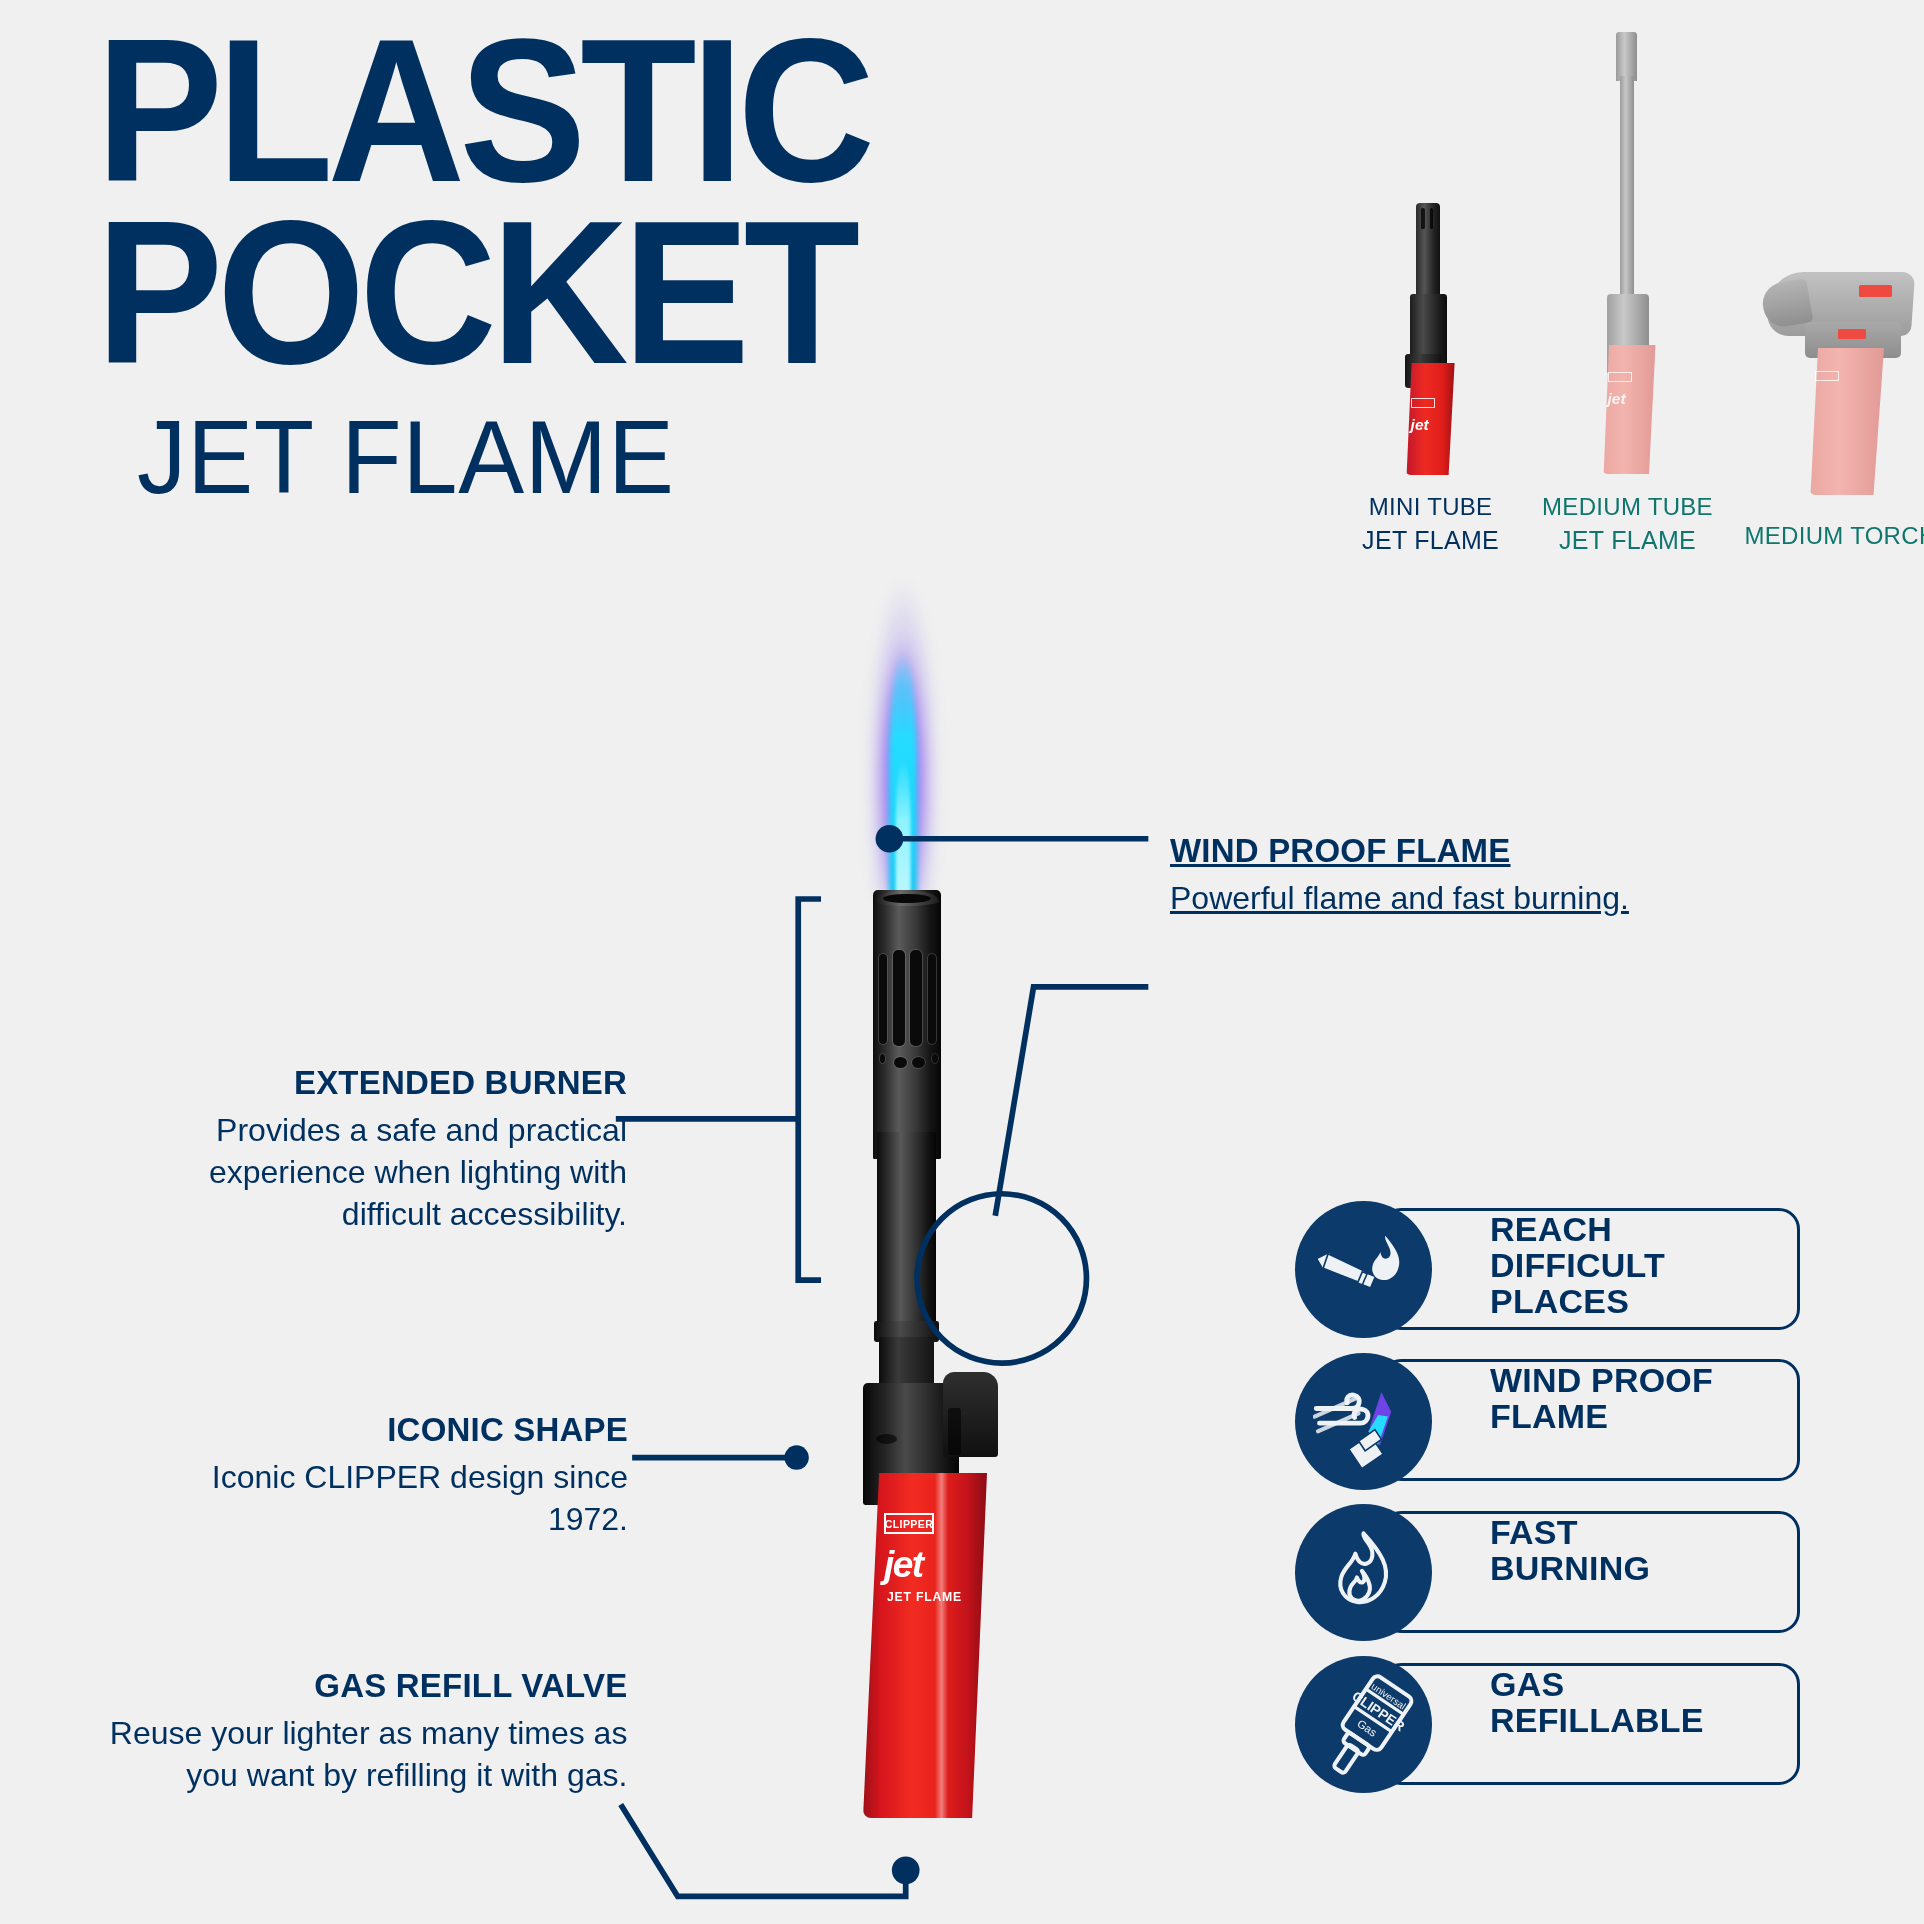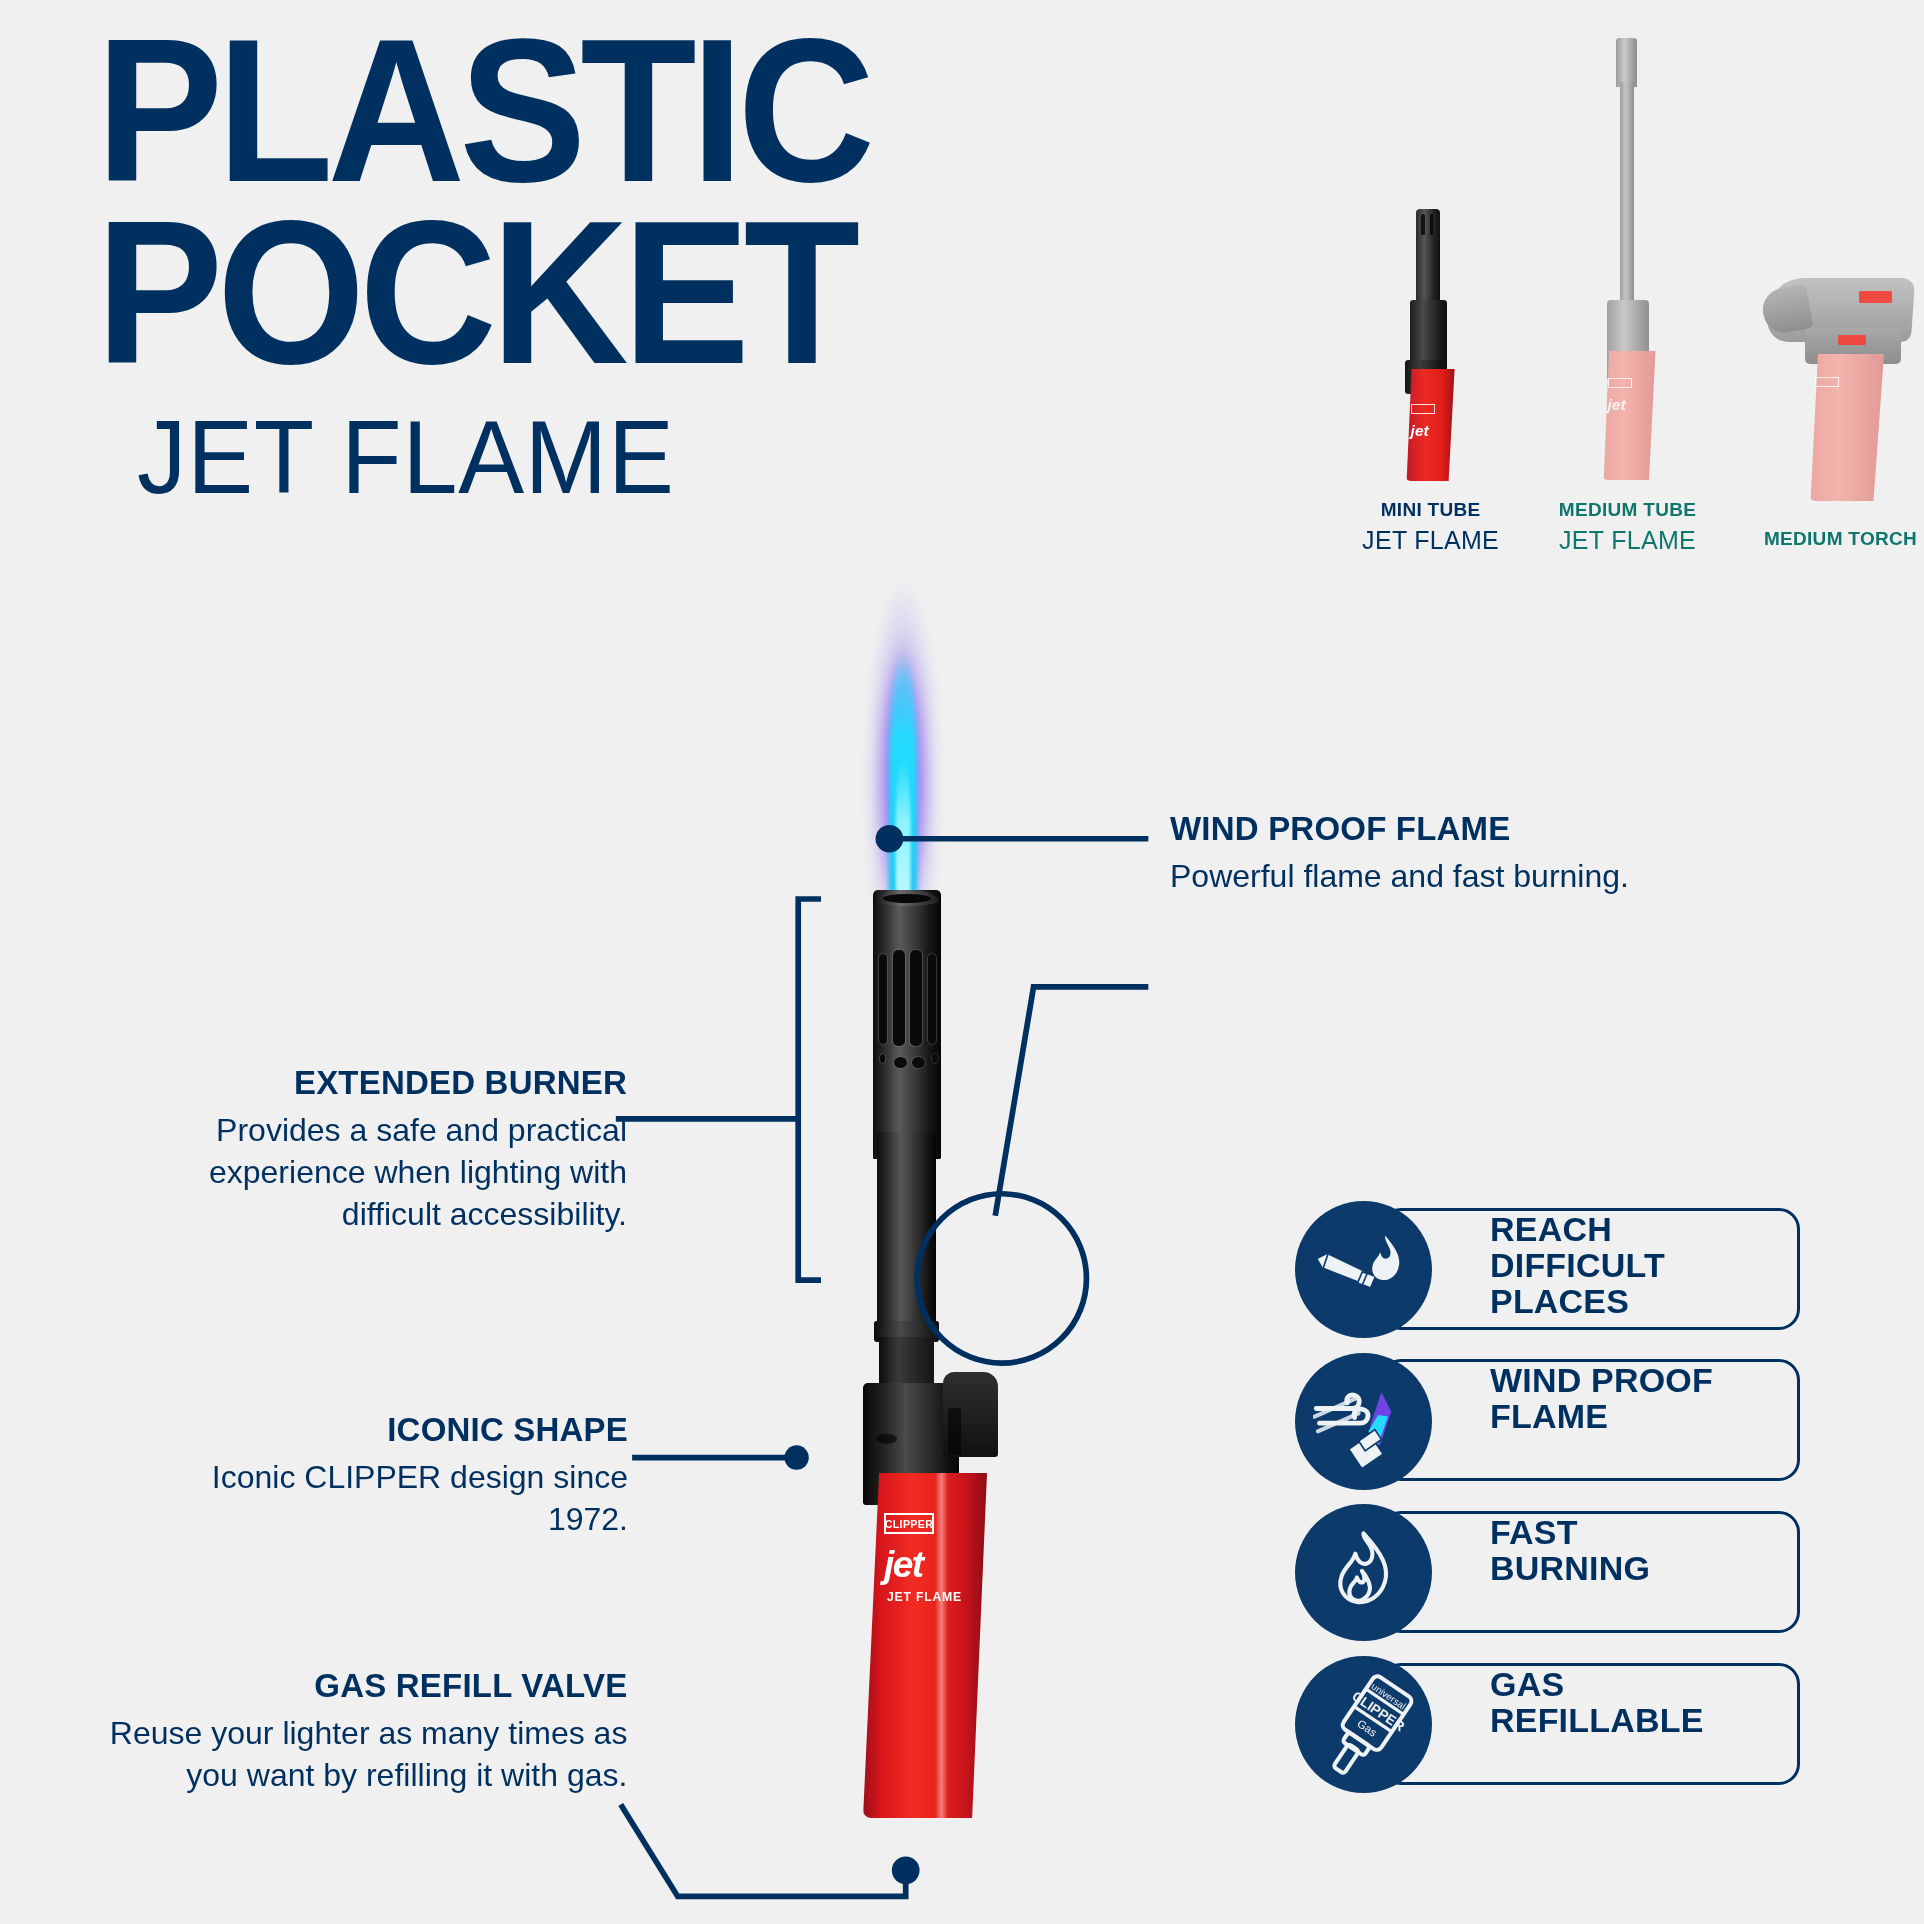--- a/index.html
+++ b/index.html
@@ -29,21 +29,21 @@
     display:block; margin-top:34px; margin-left:41px;
     color:#00305f; font-weight:400; font-size:104px;
     line-height:0.95; letter-spacing:0.8px;
     transform:scaleX(0.95); transform-origin:left center;
   }
 
   
   .variants{ position:absolute; left:1260px; top:18px; width:651px; height:537px; }
   .variant{ position:absolute; bottom:0; text-align:center; }
   .v-art{ position:relative; margin:0 auto; }
-  .v-name{ font-weight:700; font-size:19px; letter-spacing:0.3px; white-space:nowrap; }
+  .v-name{ font-weight:400; font-size:24px; letter-spacing:0.3px; white-space:nowrap; }
   .v-sub{ font-weight:400; font-size:25px; letter-spacing:0.3px; white-space:nowrap; margin-top:4.9px;}
   .variant.active .v-name, .variant.active .v-sub{ color:#00305f; }
   .variant.faded .v-name, .variant.faded .v-sub{ color:#0f766e; }
 
   
   .var1{ left:-4.9px; width:269px; }
   .var1 .v-art{ width:98px; height:269px; margin-bottom:21px; }
   .mt-tube{ position:absolute; left:34px; top:0; width:24.4px; height:96px;
             background:linear-gradient(90deg,#2b2b2b,#555 35%,#222 75%,#111);
             border-radius:4.1px 4.1px 0 0; }
@@ -174,21 +174,21 @@
   .jf-small{ position:absolute; left:60px; top:1101px; color:#fff;
           font-size:12.2px; font-weight:700; letter-spacing:0.8px;}
 
   
   .callout{ position:absolute; color:#00305f; }
   .callout .c-title{ font-weight:900; font-size:33px; letter-spacing:0.2px; line-height:1.05;}
   .callout .c-body{ font-weight:400; font-size:32px; line-height:1.30; margin-top:9.8px;}
   .callout.right{ text-align:left; }
   .callout.left{ text-align:right; }
 
-  .co-wind{ left:1129px; top:812px; width:635px; }
+  .co-wind{ left:1129px; top:834px; width:635px;text-decoration:underline; }
   .co-elec{ left:1129px; top:951px; width:635px; }
   .co-burner{ left:65px; top:1066px; width:521px; }
   .co-shape{ left:147px; top:1413px; width:440px; }
   .co-valve{ left:24.4px; top:1669px; width:562px; }
 
   
   .wires{ position:absolute; left:0; top:0; width:1924px; height:1925px; pointer-events:none;}
 
   
   .badges{ position:absolute; left:1254px; top:1201px; width:505px; }

